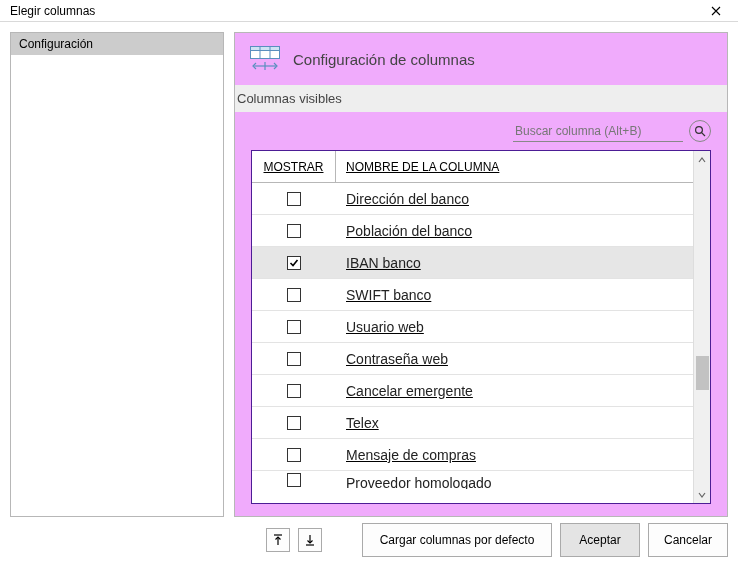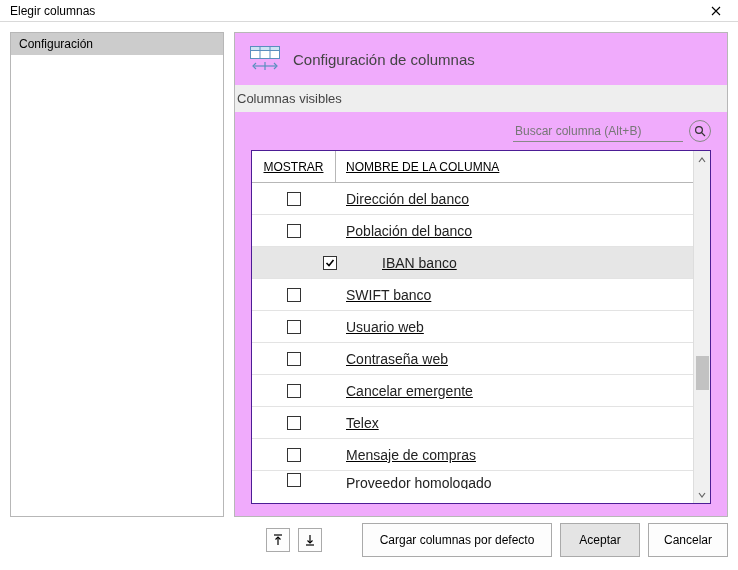--- a/index.html
+++ b/index.html
@@ -133,21 +133,21 @@
     display: flex; align-items: center;
     padding: 0 10px;
   }
   .grid-body { }
   .row {
     display: flex;
     height: 32px;
     border-bottom: 1px solid #e3e3e3;
     align-items: center;
   }
-  .row.selected { background: #e6e6e6; padding-left: 36px; }
+  .row.selected { background: #e6e6e6; }
   .row .cell-show {
     width: 84px;
     display: flex; align-items: center; justify-content: center;
   }
   .row .cell-name {
     flex: 1;
     padding: 0 10px;
     font-size: 14px;
     color: #222;
   }

